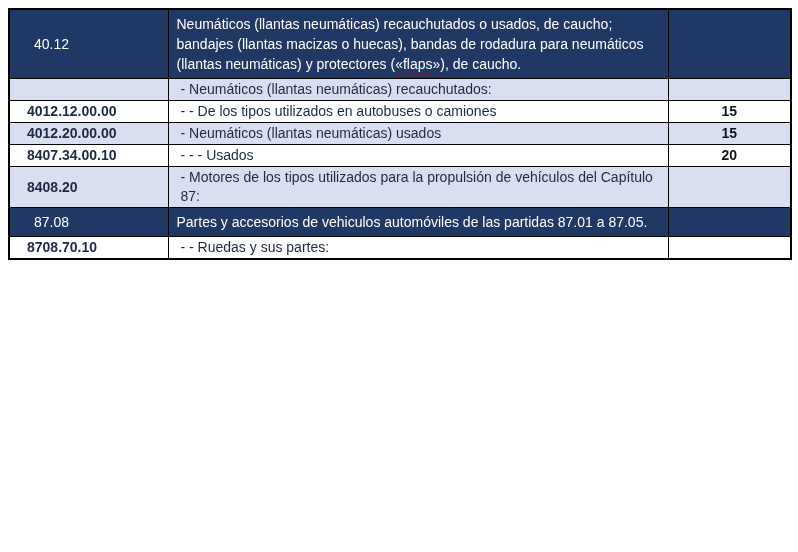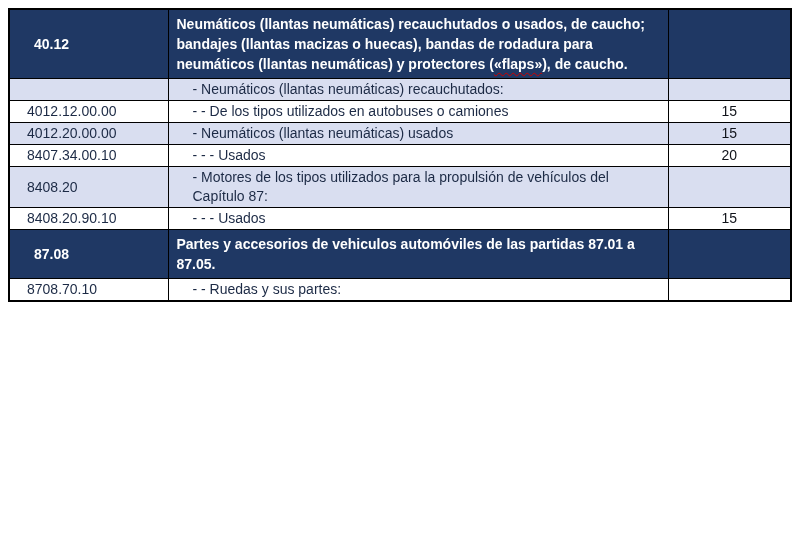--- a/index.html
+++ b/index.html
@@ -41,35 +41,35 @@
     height: 53px;
     font-size: 14.5px;
     line-height: 18px;
     padding: 4px 6px;
   }
 
   
   tr.navy td {
     background: #1f3864;
     color: #ffffff;
-    font-weight: bold;
+    font-weight: normal;
     line-height: 20px;
     padding: 4px 8px;
   }
   tr.navy td.code { padding-left: 24px; margin-left: 44px; }
 
   
   tr.light td { background: #d9def0; }
 
   
   tr.white td { background: #ffffff; }
 
-  td.code { padding-left: 17px; white-space: nowrap; }
-  td.desc { padding-left: 24px; padding-right: 10px; }
-  td.ga   { text-align: center; font-weight: normal; color: #10131a; }
+  td.code { padding-left: 17px; white-space: nowrap; font-weight: bold; }
+  td.desc { padding-left: 12px; padding-right: 10px; }
+  td.ga   { text-align: center; font-weight: bold; color: #10131a; }
 
   tr.single td { height: 21px; }
 
   .spellcheck {
     text-decoration-line: underline;
     text-decoration-style: wavy;
     text-decoration-color: #cc0000;
     text-decoration-thickness: 1px;
     text-underline-offset: 3px;
   }
@@ -121,25 +121,20 @@
     </tr>
 
 
     <tr class="light">
       <td class="code">8408.20</td>
       <td class="desc">- Motores de los tipos utilizados para la propulsión de vehículos del Capítulo 87:</td>
       <td class="ga"></td>
     </tr>
 
 
-    <tr class="white single">
-      <td class="code">8408.20.90.10</td>
-      <td class="desc">- - - Usados</td>
-      <td class="ga">15</td>
-    </tr>
 
     <tr class="navy">
       <td class="code">87.08</td>
       <td class="desc">Partes y accesorios de vehiculos automóviles de las partidas 87.01 a 87.05.</td>
       <td class="ga"></td>
     </tr>
 
 
     <tr class="white single">
       <td class="code">8708.70.10</td>

